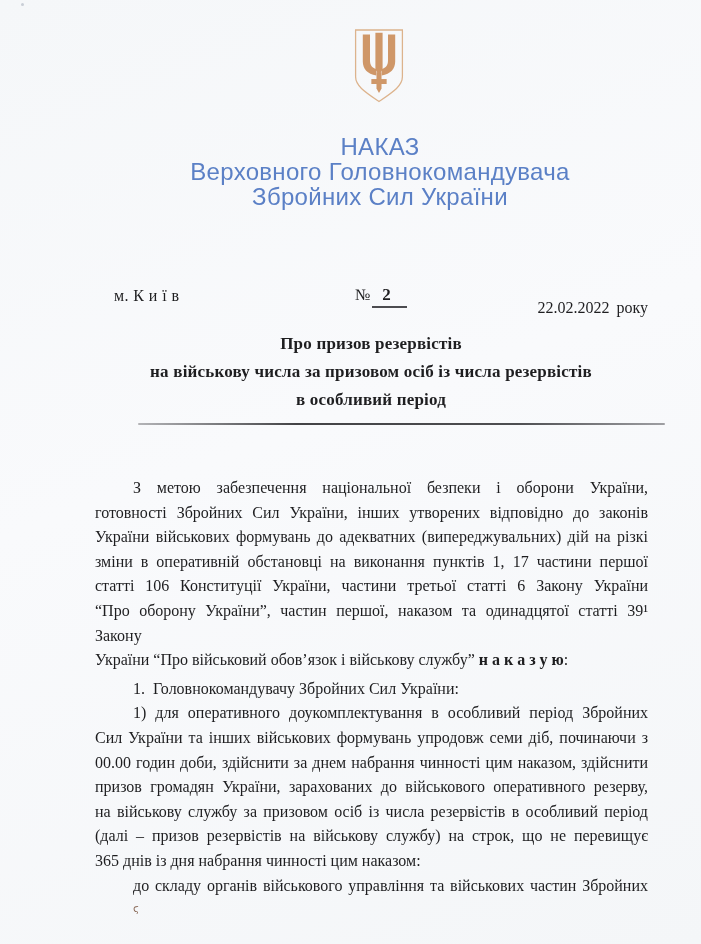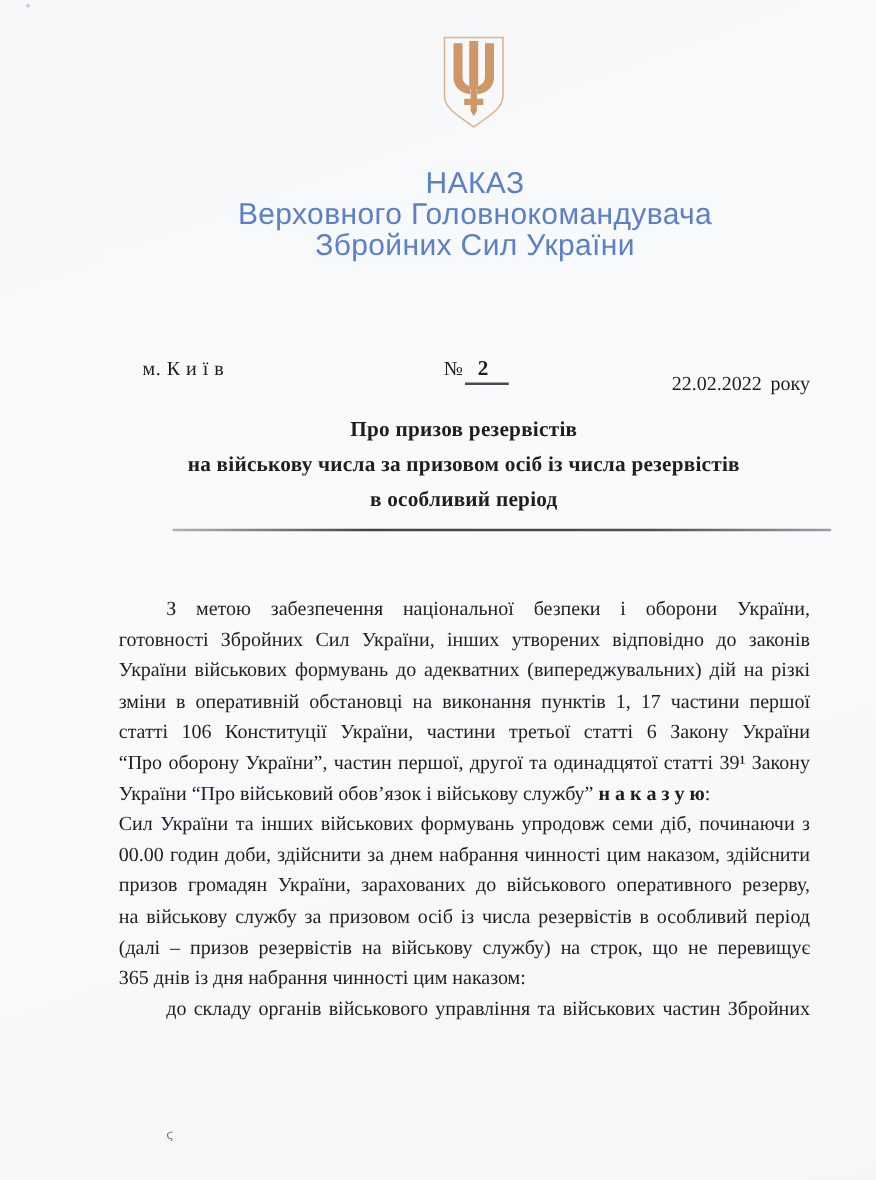--- a/index.html
+++ b/index.html
@@ -89,26 +89,30 @@
   <div class="rule"></div>
 
   <div class="bodytext">
 
     <div>
       <div class="jl ind">З метою забезпечення національної безпеки і оборони України,</div>
       <div class="jl">готовності Збройних Сил України, інших утворених відповідно до законів</div>
       <div class="jl">України військових формувань до адекватних (випереджувальних) дій на різкі</div>
       <div class="jl">зміни в оперативній обстановці на виконання пунктів 1, 17 частини першої</div>
       <div class="jl">статті 106 Конституції України, частини третьої статті 6 Закону України</div>
-      <div class="jl">“Про оборону України”, частин першої, другої та одинадцятої статті 39¹ Закону</div>
+      <div class="jl">“Про оборону України”, частин першої, наказом та одинадцятої статті 39¹ Закону</div>
       <div class="ll"><span>України “Про військовий обов’язок і військову службу” </span><span class="bold-sp">н а к а з у ю</span><span>:</span></div>
     </div>
 
+    <div class="p-gap">
+      <div class="ll ind">1.&nbsp; Головнокомандувачу Збройних Сил України:</div>
+    </div>
 
     <div>
+      <div class="jl ind">1) для оперативного доукомплектування в особливий період Збройних</div>
       <div class="jl">Сил України та інших військових формувань упродовж семи діб, починаючи з</div>
       <div class="jl">00.00 годин доби, здійснити за днем набрання чинності цим наказом, здійснити</div>
       <div class="jl">призов громадян України, зарахованих до військового оперативного резерву,</div>
       <div class="jl">на військову службу за призовом осіб із числа резервістів в особливий період</div>
       <div class="jl">(далі – призов резервістів на військову службу) на строк, що не перевищує</div>
       <div class="ll">365 днів із дня набрання чинності цим наказом:</div>
     </div>
 
     <div>
       <div class="jl ind">до складу органів військового управління та військових частин Збройних</div>

